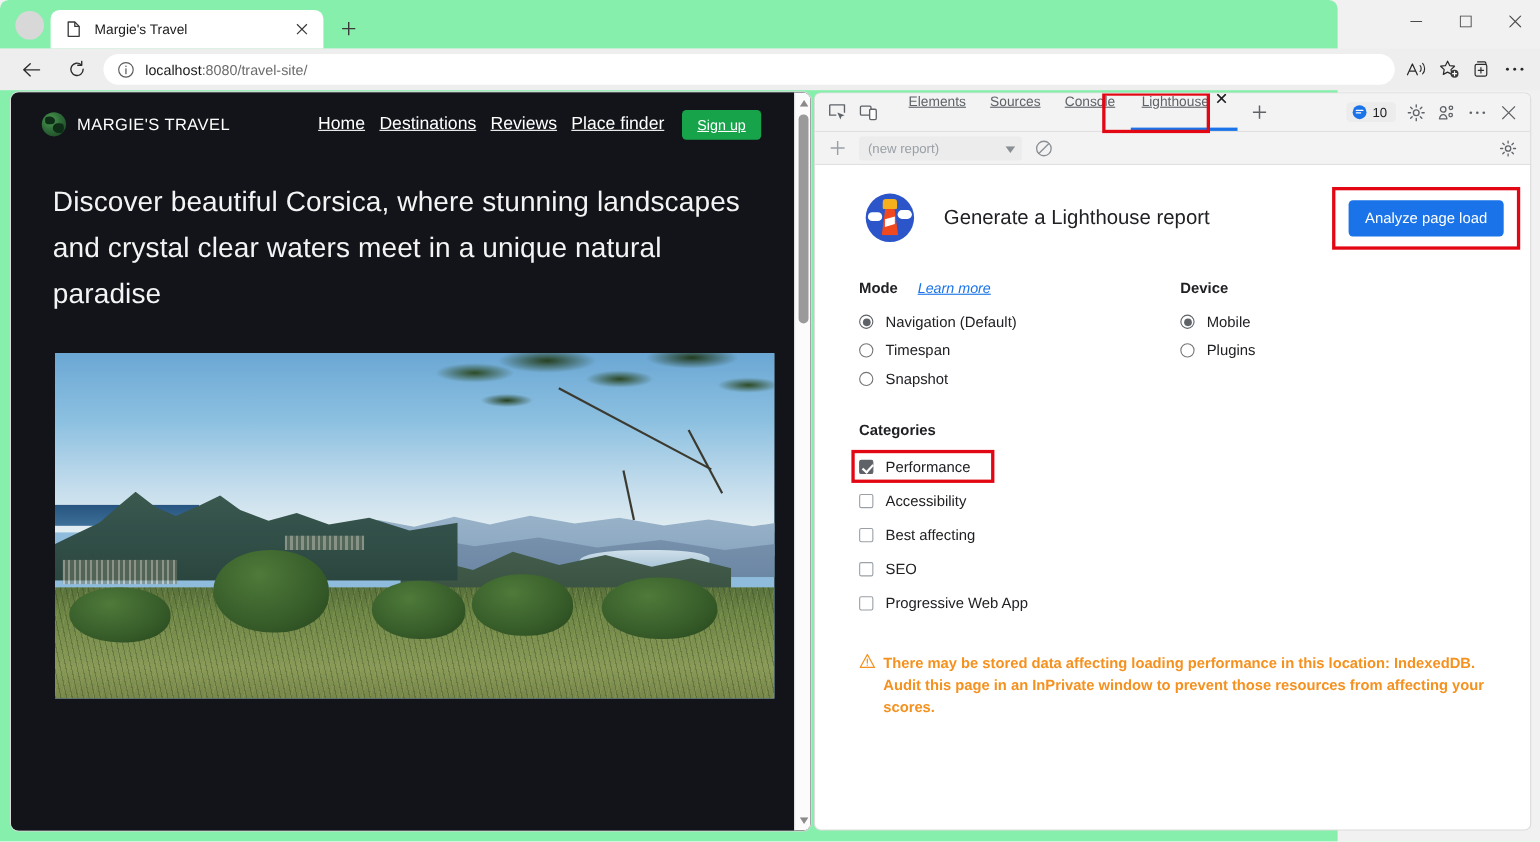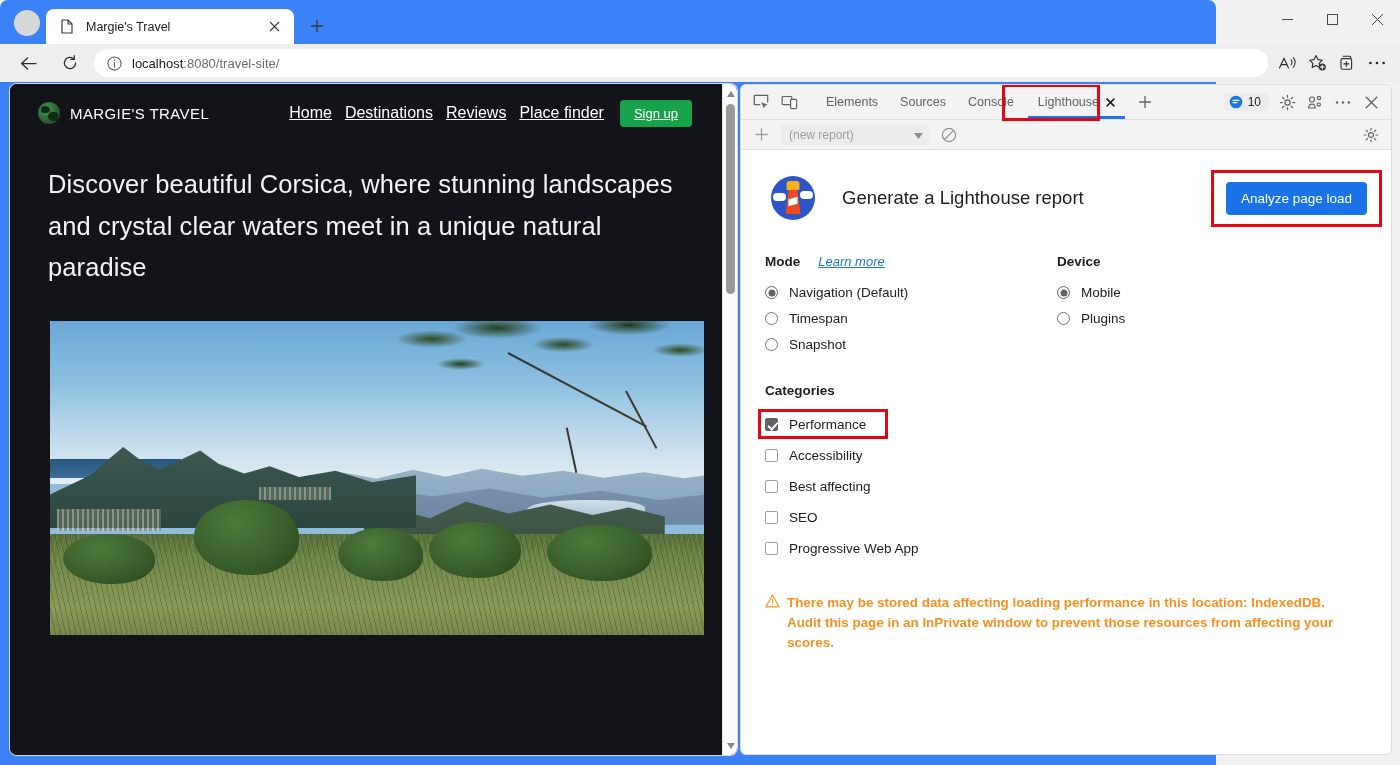--- a/index.html
+++ b/index.html
@@ -12,21 +12,21 @@
   #app {
     position: relative;
     width: 1400px; height: 765px;
     background: #f1f1f1;
   }
 
   
   .win-frame {
     position: absolute; left: 0; top: 0;
     width: 1216px; height: 765px;
-    background: #3b82f6;
+    background: #86efac;
     border-radius: 8px 8px 0 0;
   }
 
   
   .tabstrip {
     position: absolute; left: 0; top: 0;
     width: 1400px; height: 44px;
     display: flex; align-items: flex-end;
   }
   .tab-actions-circle {
@@ -300,23 +300,24 @@
     padding-left: 6px;
   }
   .dt-iconbtn {
     width: 28px; height: 26px;
     display: flex; align-items: center; justify-content: center;
     border-radius: 3px; flex: 0 0 auto;
   }
   .dt-tab {
     position: relative;
     height: 34px; padding: 0 11px;
-    display: flex; align-items: center; gap: 7px;
+    display: flex; align-items: flex-start; gap: 7px;
     font-size: 12.5px; color: #5f6368;
     flex: 0 0 auto;
+    text-decoration: underline;
   }
   .dt-tab.sel { color: #5f6368; }
   .dt-tab.sel::after {
     content: ""; position: absolute;
     left: 1px; right: 1px; bottom: 0; height: 3px;
     background: #1a73e8;
   }
   .dt-tab-close { display: flex; align-items: center; }
   .dt-right { margin-left: auto; display: flex; align-items: center; padding-right: 6px; }
   .dt-badge {
@@ -340,20 +341,21 @@
     background: #ececec; border-radius: 3px;
     margin: 0 6px;
   }
   .dt-select .chev { margin-left: auto; }
 
   .lh-body {
     padding: 26px 24px 0 24px;
     height: calc(671px - 66px);
     overflow: hidden;
     position: relative;
+    margin-left: 16px;
   }
   .lh-header-row {
     display: flex; align-items: center;
     margin-bottom: 34px;
   }
   .lh-logo {
     width: 44px; height: 44px; border-radius: 50%;
     background: #2b55c9;
     position: relative; overflow: hidden;
     flex: 0 0 auto; margin-left: 6px;

